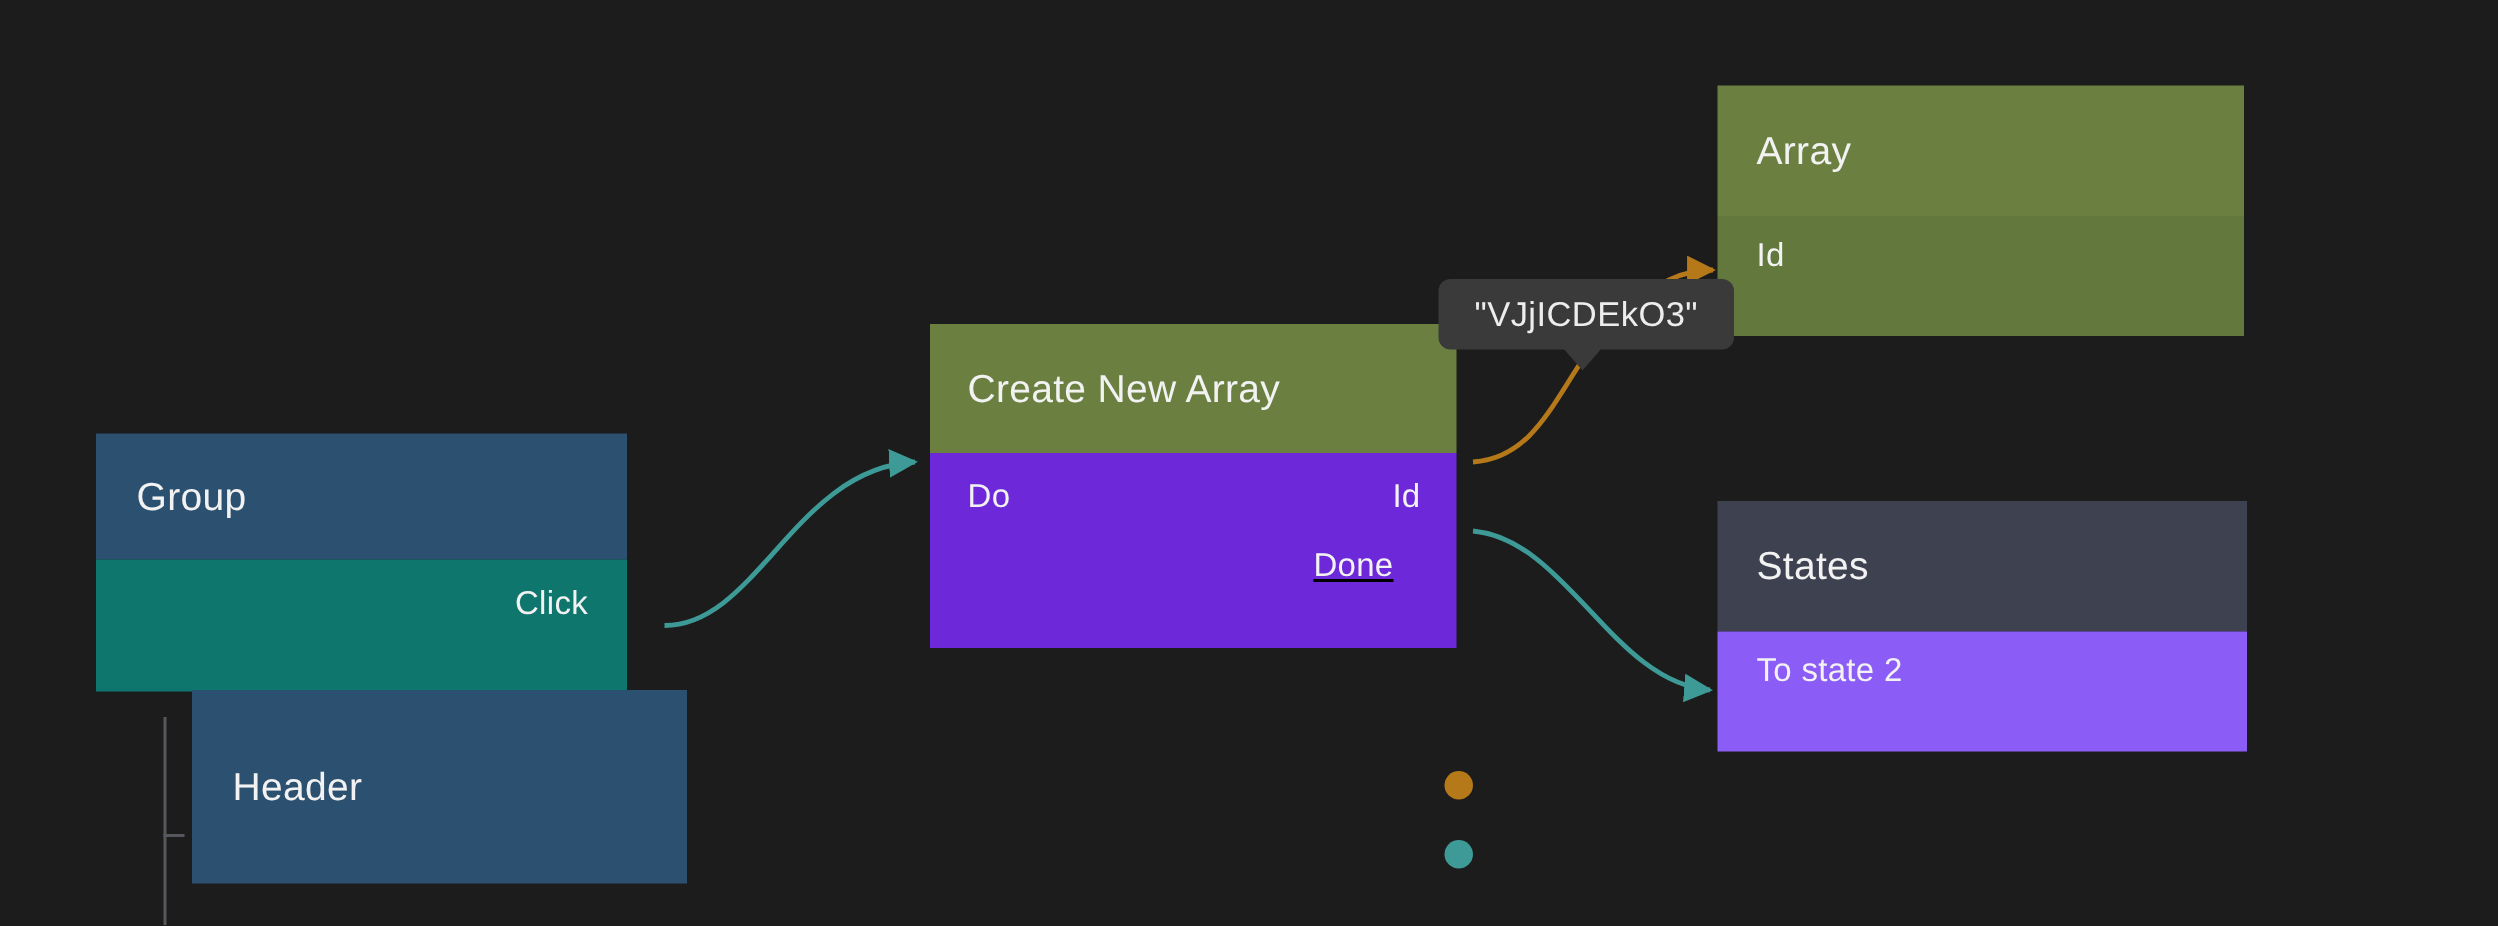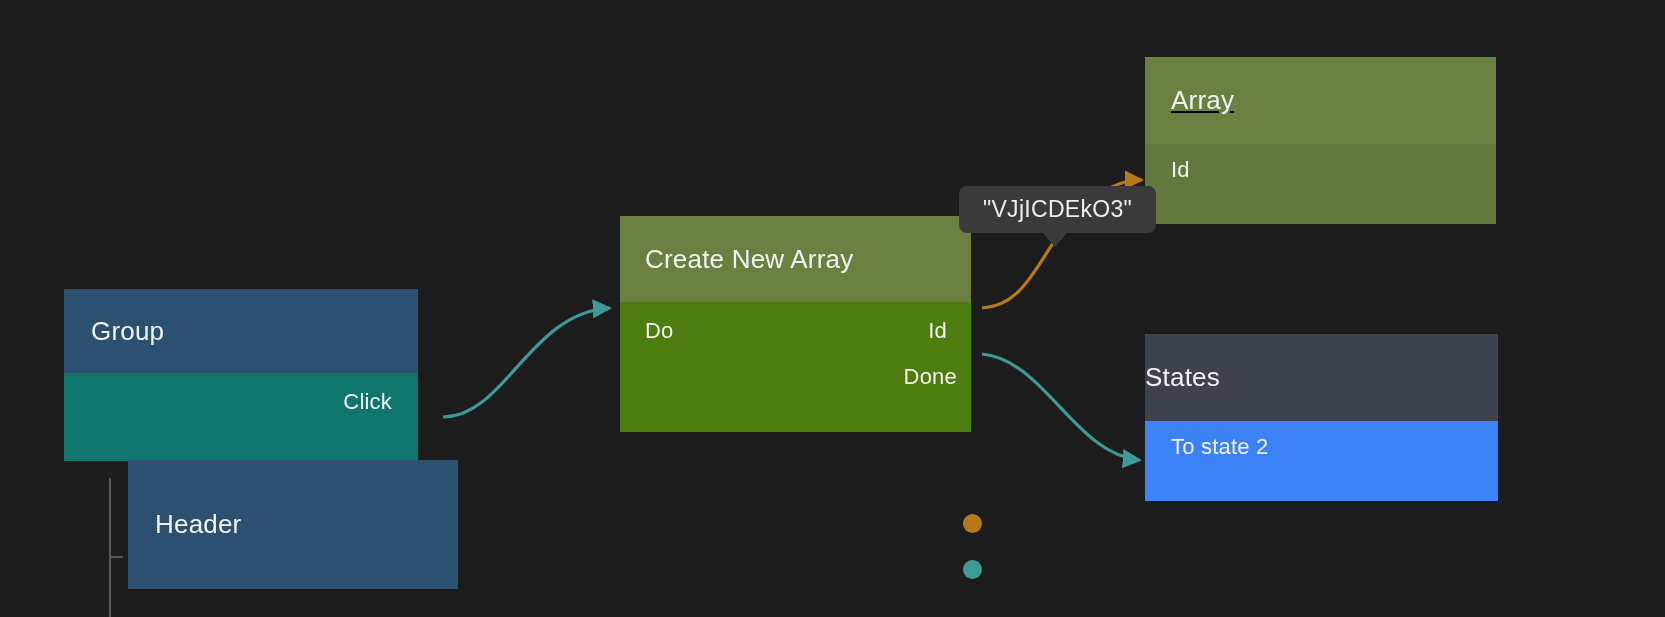--- a/index.html
+++ b/index.html
@@ -70,31 +70,31 @@
   #node-group .node-header { height: 84px; background: #2c506f; padding-left: 27px; }
   #node-group .node-body { height: 88px; background: #0f766e; }
 
   
   #node-header-el { left: 128px; top: 460px; width: 330px; height: 129px; }
   #node-header-el .node-header { height: 129px; background: #2c506f; padding-left: 27px; }
 
   
   #node-create { left: 620px; top: 181px; width: 351px; height: 216px; margin-top: 35px; }
   #node-create .node-header { height: 86px; background: #6b8040; padding-left: 25px; }
-  #node-create .node-body { height: 130px; background: #4d7c0f; padding-left: 34px; }
-
-  
-  #node-array { left: 1145px; top: 57px; width: 351px; height: 167px; text-decoration: underline; }
+  #node-create .node-body { height: 130px; background: #6d28d9; padding-left: 34px; }
+
+  
+  #node-array { left: 1145px; top: 57px; width: 351px; height: 167px; }
   #node-array .node-header { height: 87px; background: #6b8040; padding-left: 26px; }
   #node-array .node-body { height: 80px; background: #62783c; }
 
   
   #node-states { left: 1145px; top: 334px; width: 353px; height: 167px; }
-  #node-states .node-header { height: 87px; background: #3e4250; }
-  #node-states .node-body { height: 80px; background: #3b82f6; }
+  #node-states .node-header { height: 87px; background: #3e4250; padding-left: 26px; }
+  #node-states .node-body { height: 80px; background: #8b5cf6; }
 
   
   #tooltip {
     position: absolute;
     left: 959px;
     top: 186px;
     height: 47px;
     background: #3a3a3a;
     border-radius: 8px;
     display: flex;
@@ -171,21 +171,21 @@
     <div class="node-header">
       <span class="node-title">Create New Array</span>
     </div>
     <div class="node-body">
       <div class="port-row" style="left:25px; top:16px;">
         <span class="port-label">Do</span>
       </div>
       <div class="port-row" style="right:24px; top:16px;">
         <span class="port-label">Id</span>
       </div>
-      <div class="port-row" style="right:14px; top:62px;">
+      <div class="port-row" style="right:42px; top:62px;text-decoration:underline;">
         <span class="port-label">Done</span>
       </div>
     </div>
     <span class="port-dot" style="left:343px; top:298px; background:#b5791a;"></span>
     <span class="port-dot" style="left:343px; top:344px; background:#3d9a96;"></span>
   </div>
 
   <div class="node" id="node-array">
     <div class="node-header">
       <span class="node-title">Array</span>

